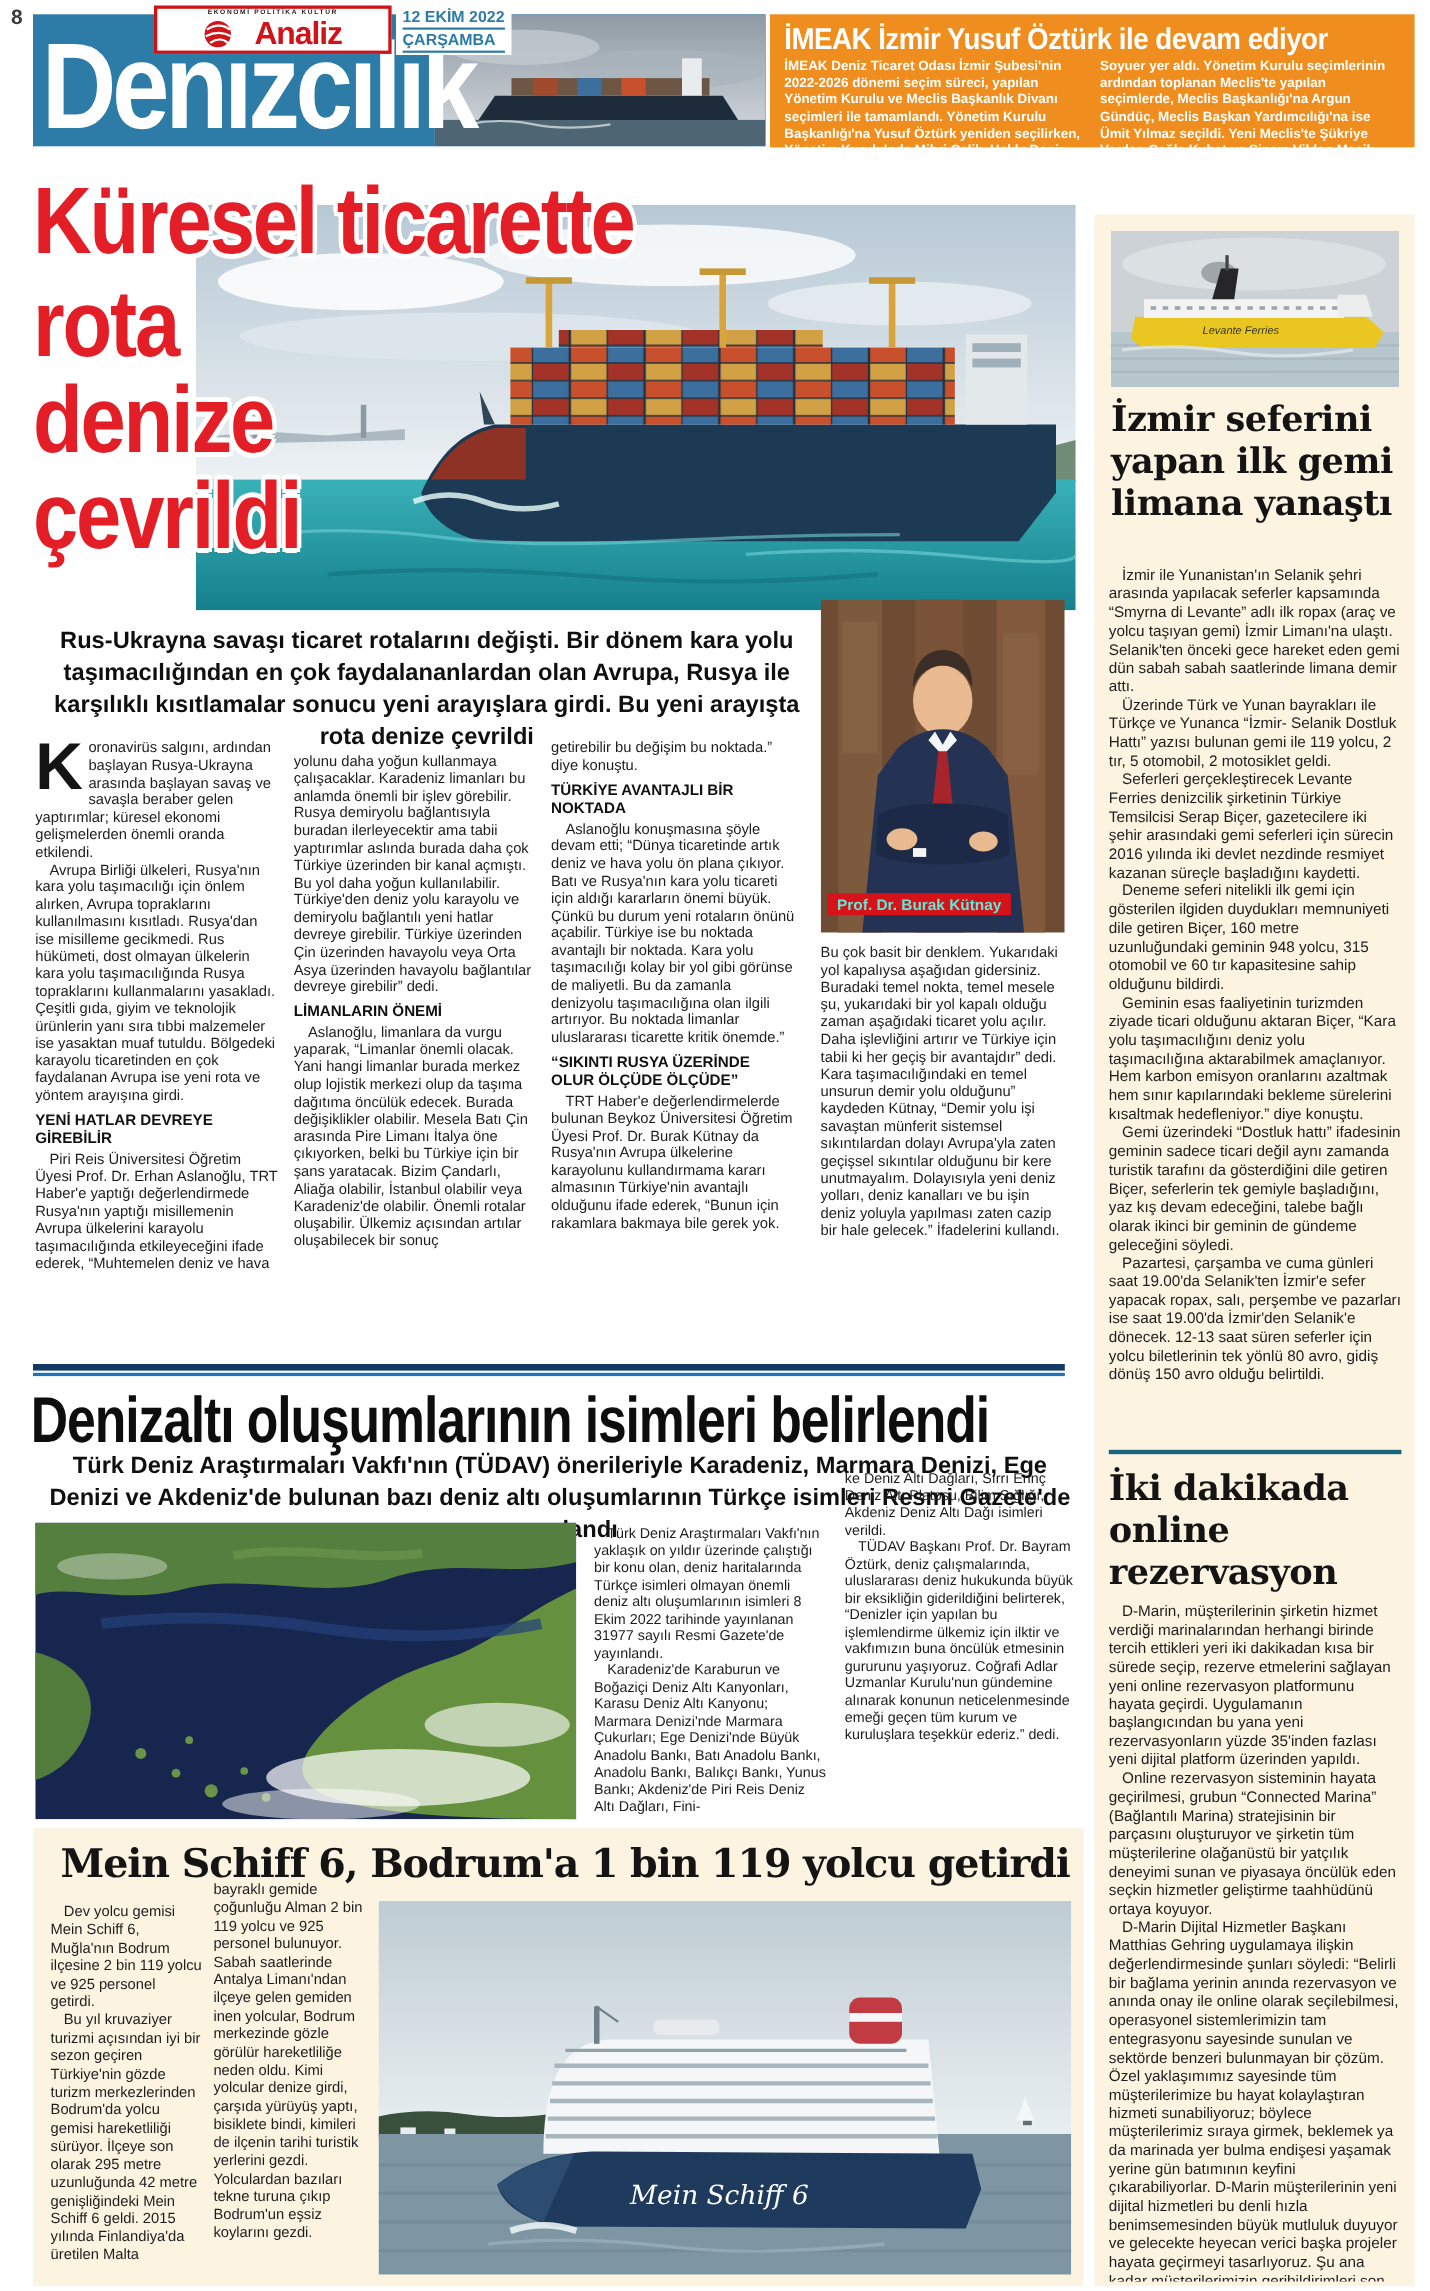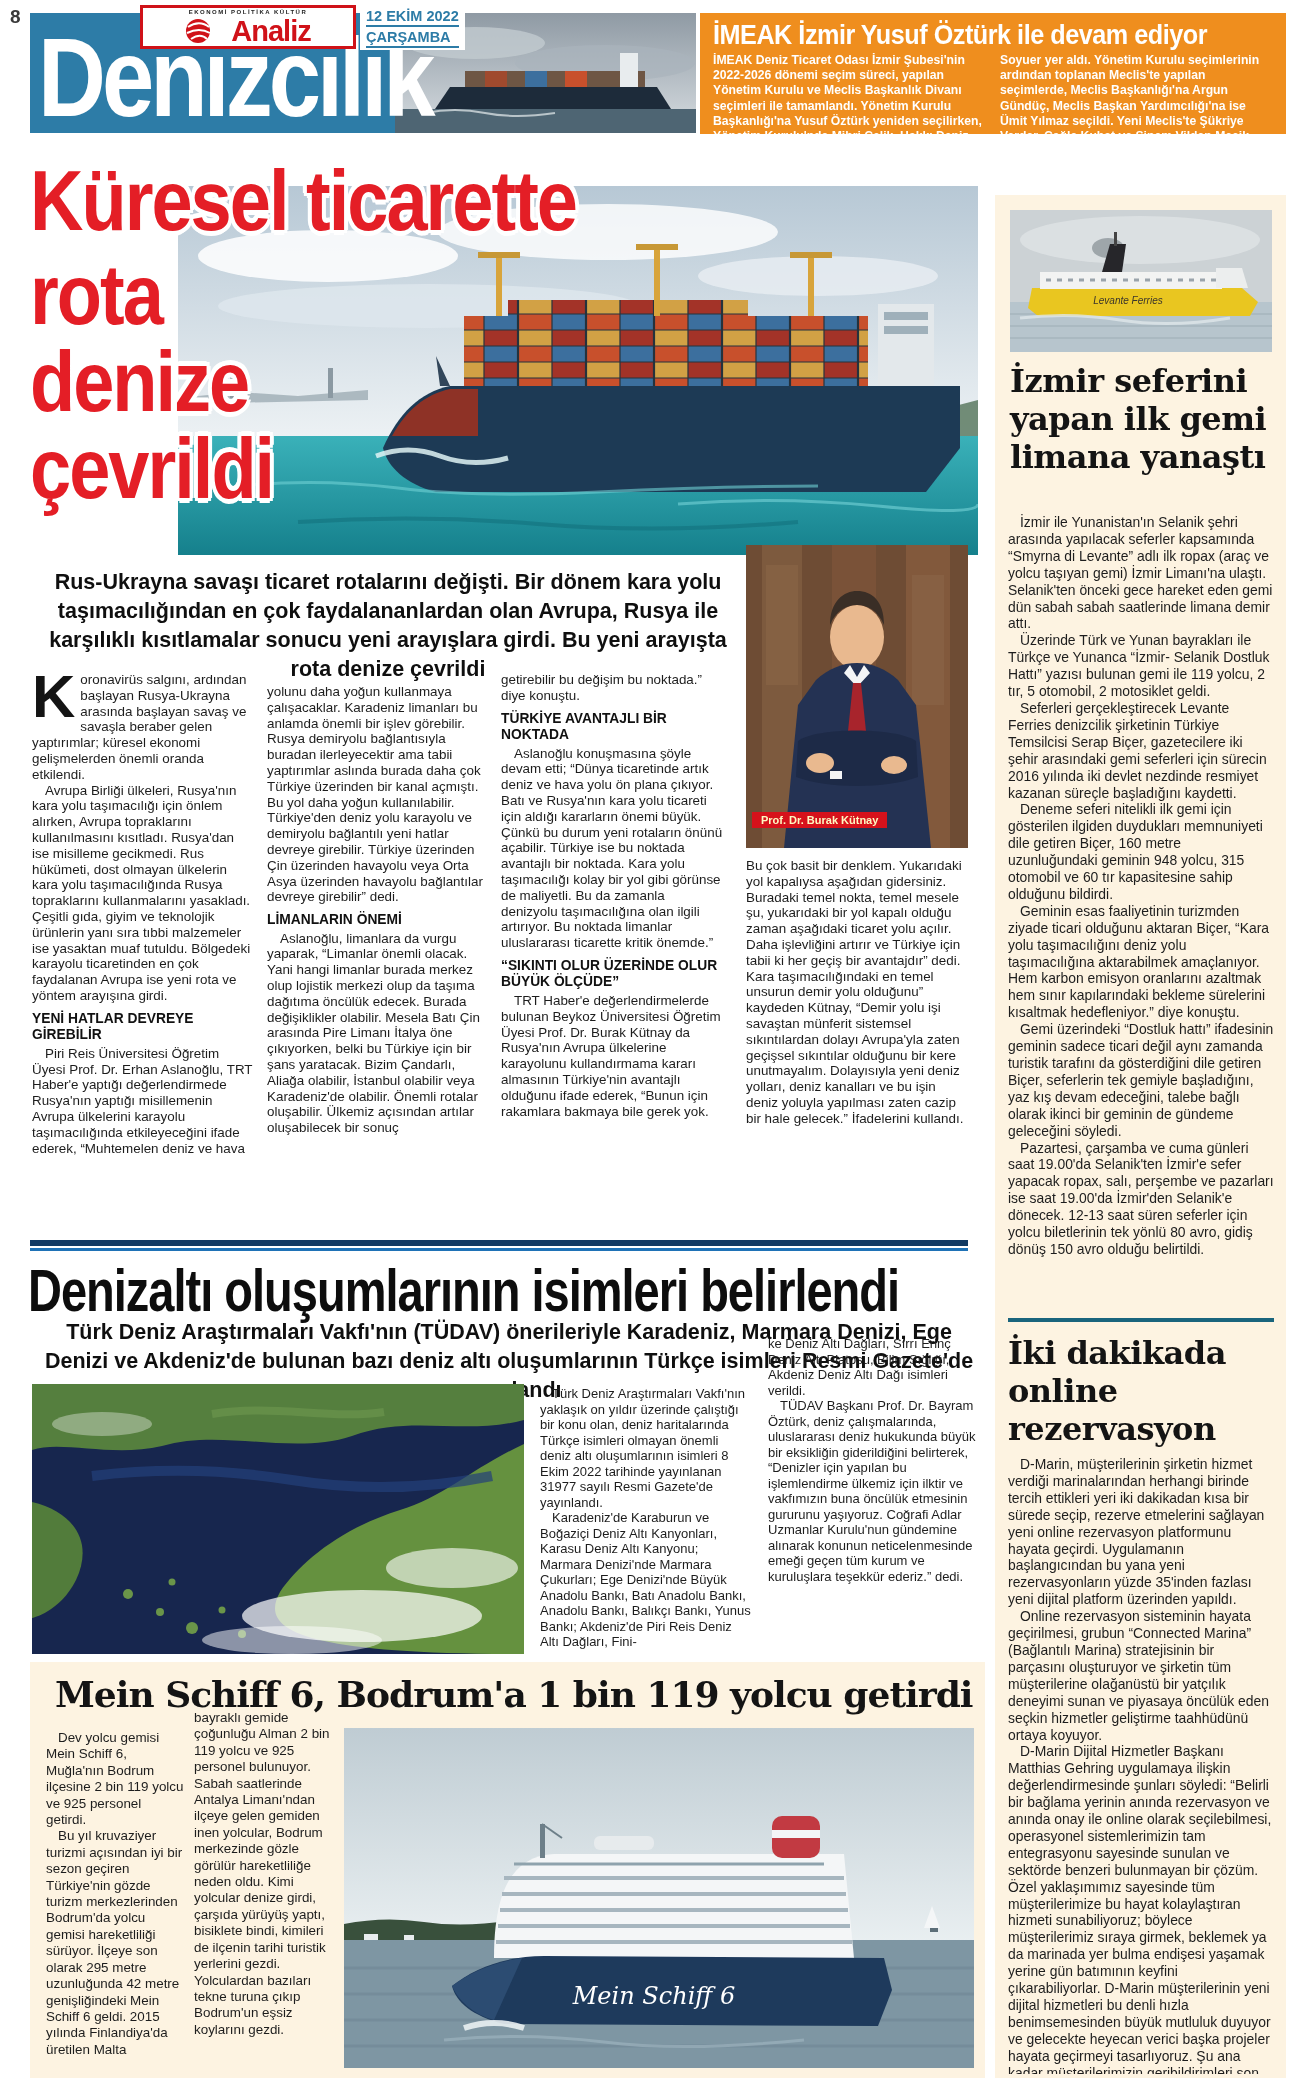--- a/index.html
+++ b/index.html
@@ -29,21 +29,21 @@
            white-space:nowrap;z-index:2;transform:scale(1,1.16);transform-origin:left top;
            text-shadow:-3px -3px 0 #fff,3px -3px 0 #fff,-3px 3px 0 #fff,3px 3px 0 #fff,
                        -4px 0 0 #fff,4px 0 0 #fff,0 -4px 0 #fff,0 4px 0 #fff;}
   .subhead{font-weight:700;font-size:21.5px;line-height:29px;color:#0f0f0f;text-align:center;}
   
   .bcol{font-size:13.4px;line-height:15.8px;color:#1d1d1d;overflow:hidden;}
   .bcol p{margin:0;text-indent:13px;}
   .bcol p.noind{text-indent:0;}
   .shead{font-weight:700;font-size:13.8px;line-height:16.5px;margin:7px 0 2px 0;color:#111;}
   .dropcap{float:left;font-size:60px;line-height:46px;font-weight:700;padding:2px 5px 0 0;color:#141414;}
-  .cap-label{background:#d6121b;color:#fef9c3;font-weight:700;font-size:11px;padding:2px 9px;z-index:5;white-space:nowrap;}
+  .cap-label{background:#d6121b;color:#5eead4;font-weight:700;font-size:14px;padding:2px 9px;z-index:5;white-space:nowrap;}
   
   .divider .d1{height:6px;background:#123a63;}
   .divider .d2{height:3px;background:#1f72b6;margin-top:2px;}
   .teal-rule{border-top:4px solid #19647c;}
   
   .blackline{color:#0d0d0d;font-weight:700;font-size:47px;letter-spacing:-1px;white-space:nowrap;
              transform:scale(1,1.25);transform-origin:left top;}
   .serif-head{font-family:"DejaVu Serif","Liberation Serif",serif;font-weight:700;color:#141414;}
   .cream{background:#fdf3e1;}
   .sbcol{font-size:13.9px;line-height:16.9px;color:#1d1d1d;overflow:hidden;}
@@ -201,21 +201,21 @@
   <div class="abs bcol" style="left:267px;top:684px;width:222px;height:563px;">
     <p class="noind">yolunu daha yoğun kullanmaya çalışacaklar. Karadeniz limanları bu anlamda önemli bir işlev görebilir. Rusya demiryolu bağlantısıyla buradan ilerleyecektir ama tabii yaptırımlar aslında burada daha çok Türkiye üzerinden bir kanal açmıştı. Bu yol daha yoğun kullanılabilir. Türkiye'den deniz yolu karayolu ve demiryolu bağlantılı yeni hatlar devreye girebilir. Türkiye üzerinden Çin üzerinden havayolu veya Orta Asya üzerinden havayolu bağlantılar devreye girebilir” dedi.</p>
     <div class="shead">LİMANLARIN ÖNEMİ</div>
     <p>Aslanoğlu, limanlara da vurgu yaparak, “Limanlar önemli olacak. Yani hangi limanlar burada merkez olup lojistik merkezi olup da taşıma dağıtıma öncülük edecek. Burada değişiklikler olabilir. Mesela Batı Çin arasında Pire Limanı İtalya öne çıkıyorken, belki bu Türkiye için bir şans yaratacak. Bizim Çandarlı, Aliağa olabilir, İstanbul olabilir veya Karadeniz'de olabilir. Önemli rotalar oluşabilir. Ülkemiz açısından artılar oluşabilecek bir sonuç</p>
   </div>
 
   <div class="abs bcol" style="left:501px;top:672px;width:222px;height:563px;">
     <p class="noind">getirebilir bu değişim bu noktada.” diye konuştu.</p>
     <div class="shead">TÜRKİYE AVANTAJLI BİR NOKTADA</div>
     <p>Aslanoğlu konuşmasına şöyle devam etti; “Dünya ticaretinde artık deniz ve hava yolu ön plana çıkıyor. Batı ve Rusya'nın kara yolu ticareti için aldığı kararların önemi büyük. Çünkü bu durum yeni rotaların önünü açabilir. Türkiye ise bu noktada avantajlı bir noktada. Kara yolu taşımacılığı kolay bir yol gibi görünse de maliyetli. Bu da zamanla denizyolu taşımacılığına olan ilgili artırıyor. Bu noktada limanlar uluslararası ticarette kritik önemde.”</p>
-    <div class="shead">“SIKINTI OLUR ÜZERİNDE OLUR BÜYÜK ÖLÇÜDE”</div>
+    <div class="shead">“SIKINTI RUSYA ÜZERİNDE OLUR ÖLÇÜDE ÖLÇÜDE”</div>
     <p>TRT Haber'e değerlendirmelerde bulunan Beykoz Üniversitesi Öğretim Üyesi Prof. Dr. Burak Kütnay da Rusya'nın Avrupa ülkelerine karayolunu kullandırmama kararı almasının Türkiye'nin avantajlı olduğunu ifade ederek, “Bunun için rakamlara bakmaya bile gerek yok.</p>
   </div>
 
   <div class="abs bcol" style="left:746px;top:858px;width:222px;height:377px;">
     <p class="noind">Bu çok basit bir denklem. Yukarıdaki yol kapalıysa aşağıdan gidersiniz. Buradaki temel nokta, temel mesele şu, yukarıdaki bir yol kapalı olduğu zaman aşağıdaki ticaret yolu açılır. Daha işlevliğini artırır ve Türkiye için tabii ki her geçiş bir avantajdır” dedi. Kara taşımacılığındaki en temel unsurun demir yolu olduğunu” kaydeden Kütnay, “Demir yolu işi savaştan münferit sistemsel sıkıntılardan dolayı Avrupa'yla zaten geçişsel sıkıntılar olduğunu bir kere unutmayalım. Dolayısıyla yeni deniz yolları, deniz kanalları ve bu işin deniz yoluyla yapılması zaten cazip bir hale gelecek.” İfadelerini kullandı.</p>
   </div>
 
   <div class="abs divider" style="left:30px;top:1240px;width:938px;">
     <div class="d1"></div>
       <div class="d2"></div>

